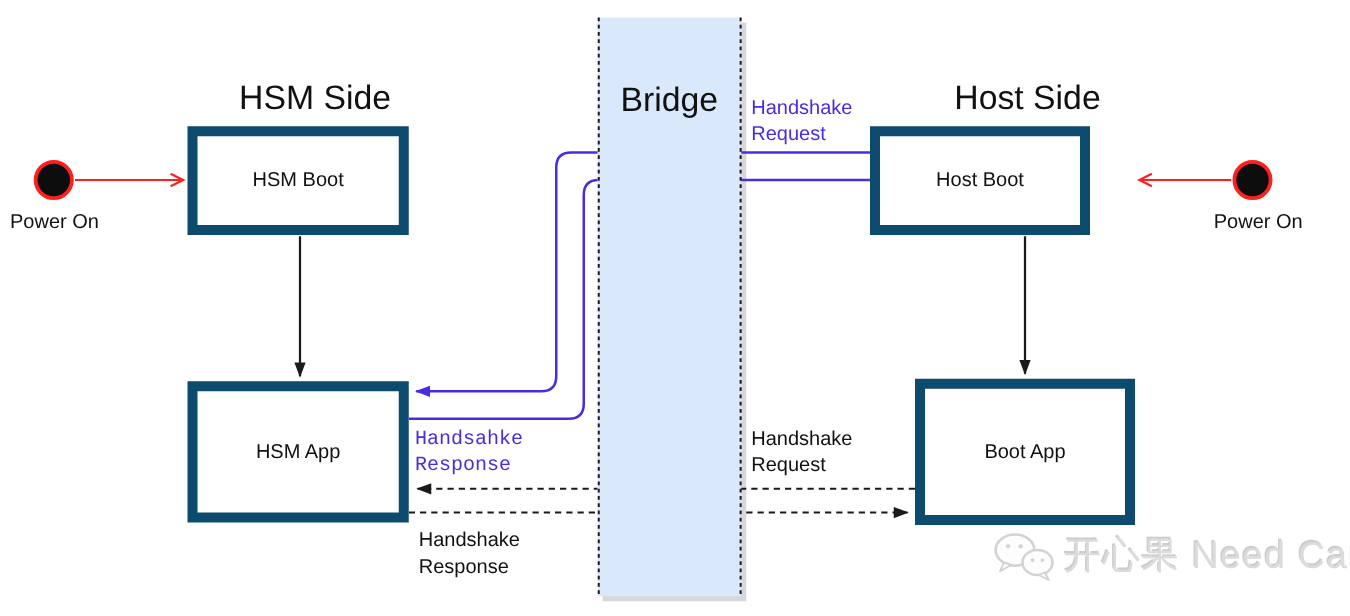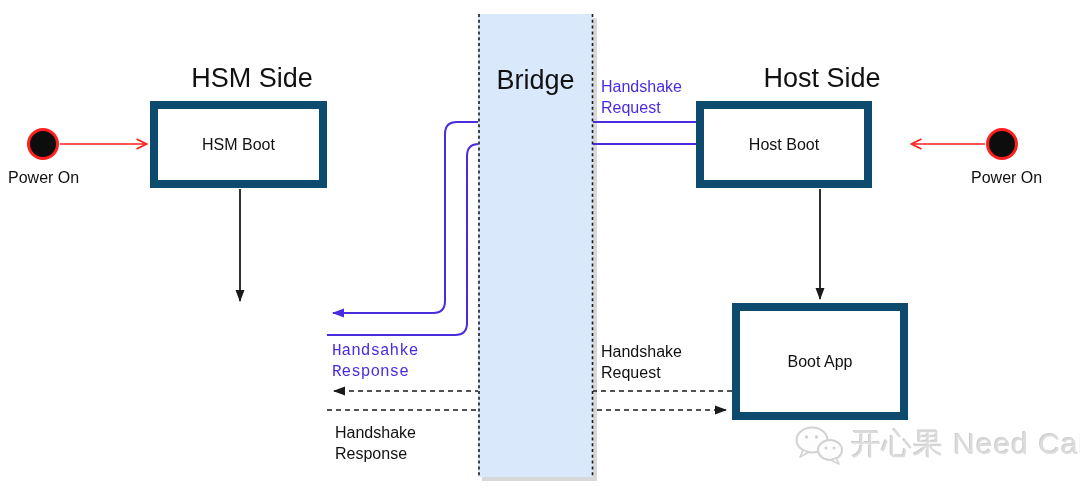--- a/index.html
+++ b/index.html
@@ -76,20 +76,23 @@
     <line x1="820" y1="189" x2="820" y2="299" stroke="#1a1a1a" stroke-width="1.8" marker-end="url(#arrBlack)"></line>
   </svg>
 
   <div class="abs section-title" style="left:152px;top:27px;width:200px;">HSM Side</div>
   <div class="abs section-title" style="left:478px;top:29px;width:115px;z-index:5;">Bridge</div>
   <div class="abs section-title" style="left:722px;top:27px;width:200px;">Host Side</div>
 
   <div class="node" style="left:150px;top:101px;width:177px;height:87px;">
     <span>HSM Boot</span>
   </div>
+  <div class="node" style="left:150px;top:305px;width:177px;height:113px;">
+    <span>HSM App</span>
+  </div>
   <div class="node" style="left:696px;top:101px;width:176px;height:87px;">
     <span>Host Boot</span>
   </div>
   <div class="node" style="left:732px;top:303px;width:176px;height:117px;">
     <span>Boot App</span>
   </div>
 
   <div class="power-dot" style="left:27px;top:128px;"></div>
   <div class="power-label" style="left:8px;top:169px;width:84px;">Power On</div>
   <div class="power-dot" style="left:986px;top:128px;"></div>

